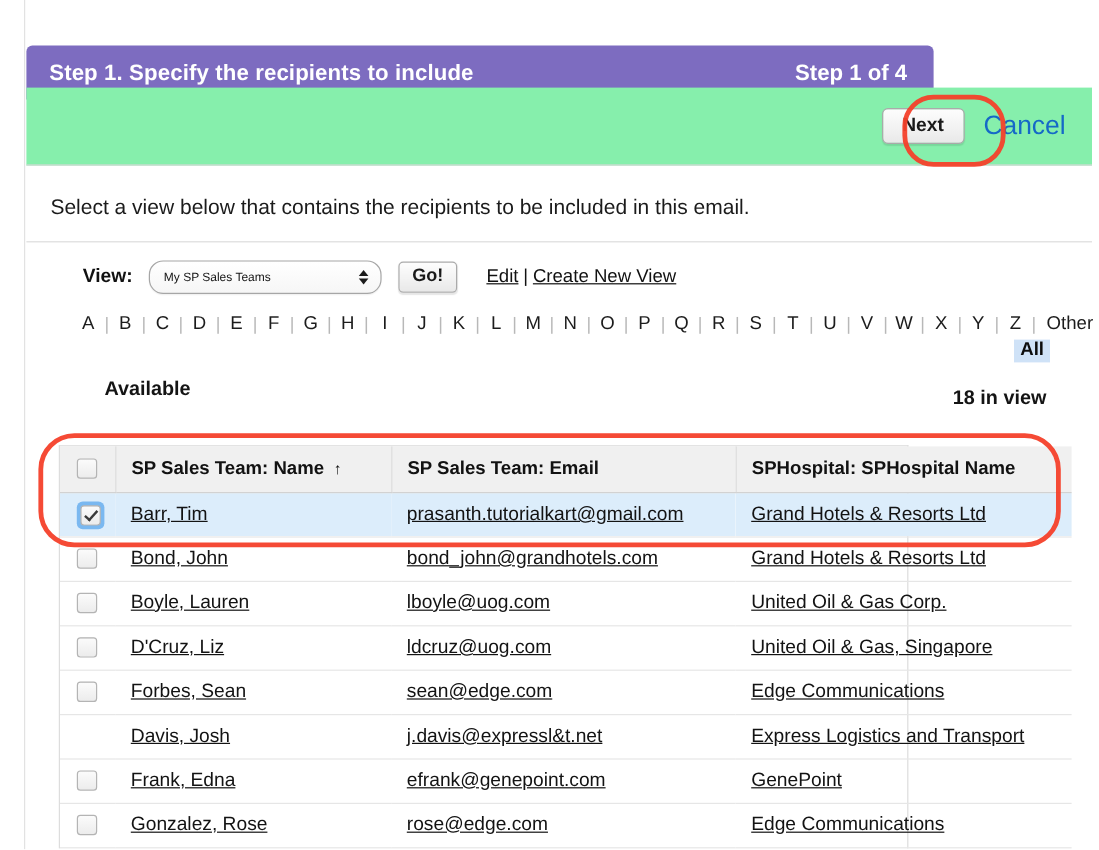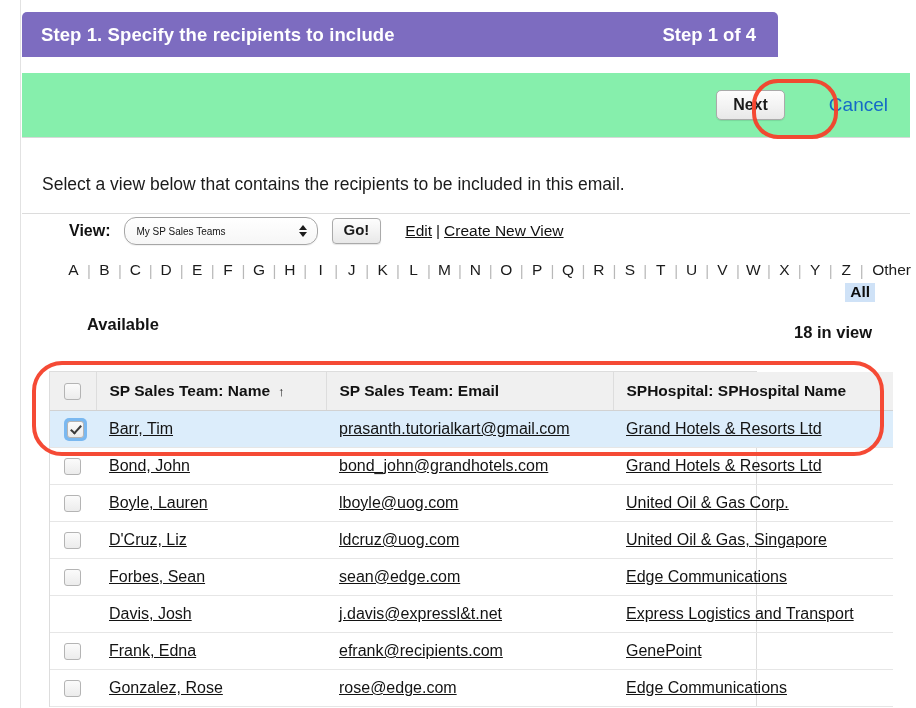--- a/index.html
+++ b/index.html
@@ -35,21 +35,21 @@
   .side-rail-right {
     position: absolute;
     right: 0; top: 0;
     width: 10px; height: 708px;
     background: #ffffff;
   }
 
   
   #step-header {
     position: absolute;
-    left: 22px; top: 12px;
+    left: 22px; top: 38px;
     width: 756px; height: 45px;
     background: #7D6CC0;
     border-radius: 5px 5px 0 0;
     box-sizing: border-box;
     color: #ffffff;
     display: flex;
     align-items: center;
     justify-content: space-between;
     padding: 0 22px 0 19px;
     text-align: center;
@@ -88,31 +88,30 @@
     padding: 5px 14px 6px 14px;
     cursor: pointer;
     box-shadow: 0 1px 1px rgba(0,0,0,0.10);
     line-height: 1.1;
   }
   #next-button {
     margin-right: 16px;
     padding: 5px 16px 6px 16px;
   }
   .link-action {
-    font-size: 19px;
+    font-size: 22px;
     color: #1569C7;
     text-decoration: none;
     cursor: pointer;
-    margin-left: 28px;
   }
 
   
   #instruction {
     position: absolute;
-    left: 22px; top: 156px;
+    left: 22px; top: 144px;
     width: 888px; height: 58px;
     border-bottom: 1px solid #dcdcdc;
     box-sizing: border-box;
     display: flex;
     align-items: center;
     padding-left: 20px;
     font-size: 17.5px;
     color: #1b1b1b;
   }
 
@@ -521,21 +520,21 @@
           </tr>
           <tr>
             <td class="td-check"></td>
             <td><a class="cell-link">Davis, Josh</a></td>
             <td><a class="cell-link">j.davis@expressl&amp;t.net</a></td>
             <td><a class="cell-link">Express Logistics and Transport</a></td>
           </tr>
           <tr>
             <td class="td-check"><span class="cb"></span></td>
             <td><a class="cell-link">Frank, Edna</a></td>
-            <td><a class="cell-link">efrank@recipients.com</a></td>
+            <td><a class="cell-link">efrank@genepoint.com</a></td>
             <td><a class="cell-link">GenePoint</a></td>
           </tr>
           <tr>
             <td class="td-check"><span class="cb"></span></td>
             <td><a class="cell-link">Gonzalez, Rose</a></td>
             <td><a class="cell-link">rose@edge.com</a></td>
             <td><a class="cell-link">Edge Communications</a></td>
           </tr>
         </tbody>
     </table>

